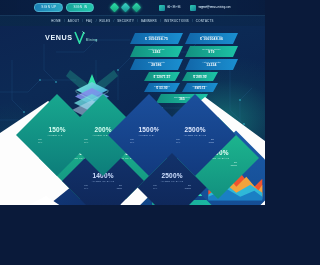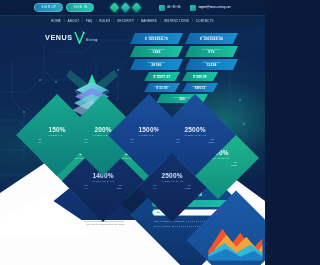--- a/index.html
+++ b/index.html
@@ -4,21 +4,21 @@
 <style>
   * { box-sizing: border-box; margin: 0; padding: 0; }
   html, body {
     width: 265px; height: 265px;
     overflow: hidden;
     background: #0a1a3a;
     font-family: "Liberation Sans", sans-serif;
   }
   #page {
     position: relative;
-    width: 265px; height: 265px;
+    width: 265px; height: 205px;
     overflow: hidden;
     background:
       radial-gradient(ellipse 120px 90px at 225px 120px, rgba(26,160,140,0.55) 0%, rgba(20,110,110,0.15) 45%, rgba(10,30,70,0) 72%),
       radial-gradient(ellipse 90px 70px at 20px 150px, rgba(20,130,120,0.22) 0%, rgba(10,30,70,0) 70%),
       linear-gradient(160deg, #0d2350 0%, #0c2a55 35%, #0b2550 60%, #0a1f46 100%);
   }
   
   .circuit { position: absolute; inset: 0; opacity: .55; }
   
   .topbar {

